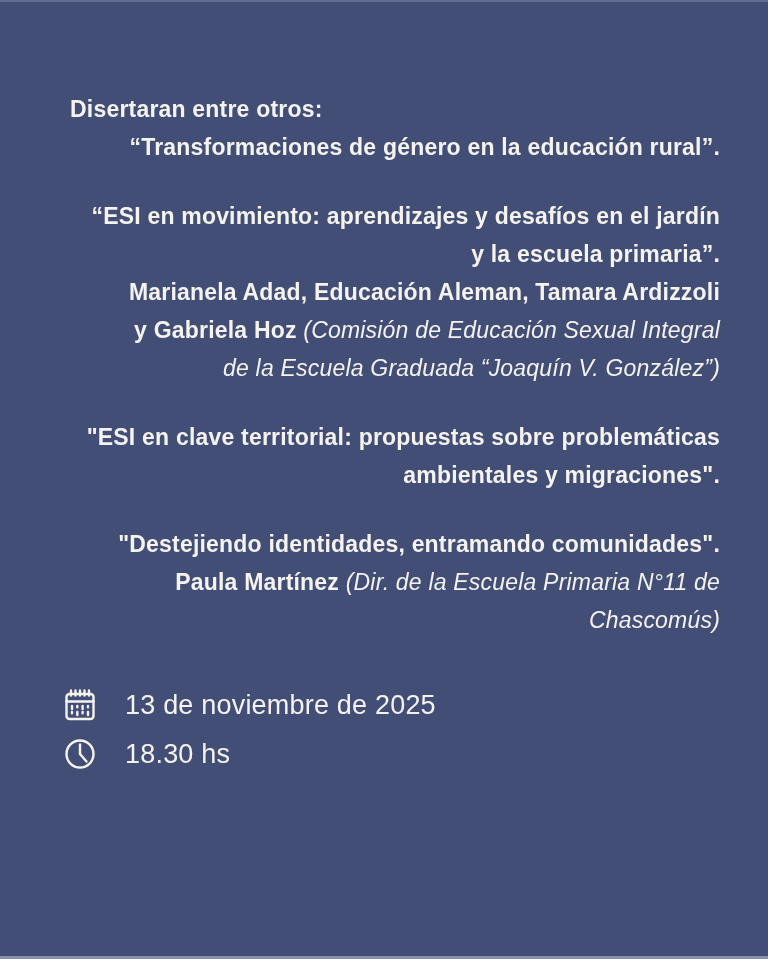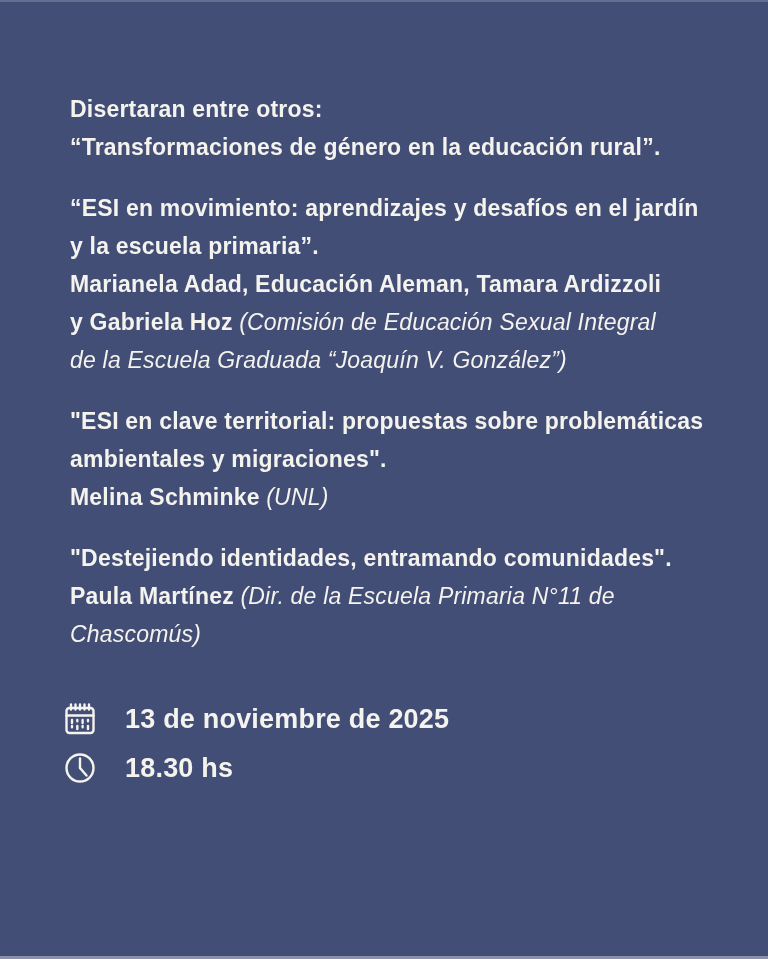--- a/index.html
+++ b/index.html
@@ -27,22 +27,22 @@
   .content {
     padding: 90px 48px 0 70px;
   }
   .heading, .talk-title, .byline {
     font-size: 23px;
     line-height: 38px;
     font-weight: bold;
     letter-spacing: 0.2px;
     white-space: pre-line;
   }
-  .talk { margin-top: 0; }
-  .talk + .talk { margin-top: 23px; }
+  .talk { margin-top: 0; text-align: right; }
+  .talk + .talk { margin-top: 31px; }
   .affiliation {
     font-style: italic;
     font-weight: normal;
   }
   .details {
     margin-top: 46px;
     margin-left: -10px;
   }
   .detail-row {
     display: flex;
@@ -51,21 +51,21 @@
     margin-bottom: 9px;
   }
   .detail-row .icon {
     width: 40px; height: 40px;
     flex: 0 0 40px;
     display: block;
   }
   .detail-text {
     font-size: 27px;
     line-height: 38px;
-    font-weight: bold;
+    font-weight: normal;
     letter-spacing: 0.2px;
   }
   svg { display: block; }
 </style>
 </head>
 <body>
 
 <div class="flyer">
   <div class="edge-top"></div>
 
@@ -81,21 +81,20 @@
       <p class="talk-title">“ESI en movimiento: aprendizajes y desafíos en el jardín
 y la escuela primaria”.</p>
       <p class="byline"><span class="speakers">Marianela Adad, Educación Aleman, Tamara Ardizzoli
 y Gabriela Hoz</span> <span class="affiliation">(Comisión de Educación Sexual Integral
 de la Escuela Graduada “Joaquín V. González”)</span></p>
     </div>
 
     <div class="talk">
       <p class="talk-title">"ESI en clave territorial: propuestas sobre problemáticas
 ambientales y migraciones".</p>
-      <p class="byline"><span class="speakers">Melina Schminke</span> <span class="affiliation">(UNL)</span></p>
     </div>
 
     <div class="talk">
       <p class="talk-title">"Destejiendo identidades, entramando comunidades".</p>
       <p class="byline"><span class="speakers">Paula Martínez</span> <span class="affiliation">(Dir. de la Escuela Primaria N°11 de Chascomús)</span></p>
     </div>
 
     <div class="details">
 
       <div class="detail-row">

